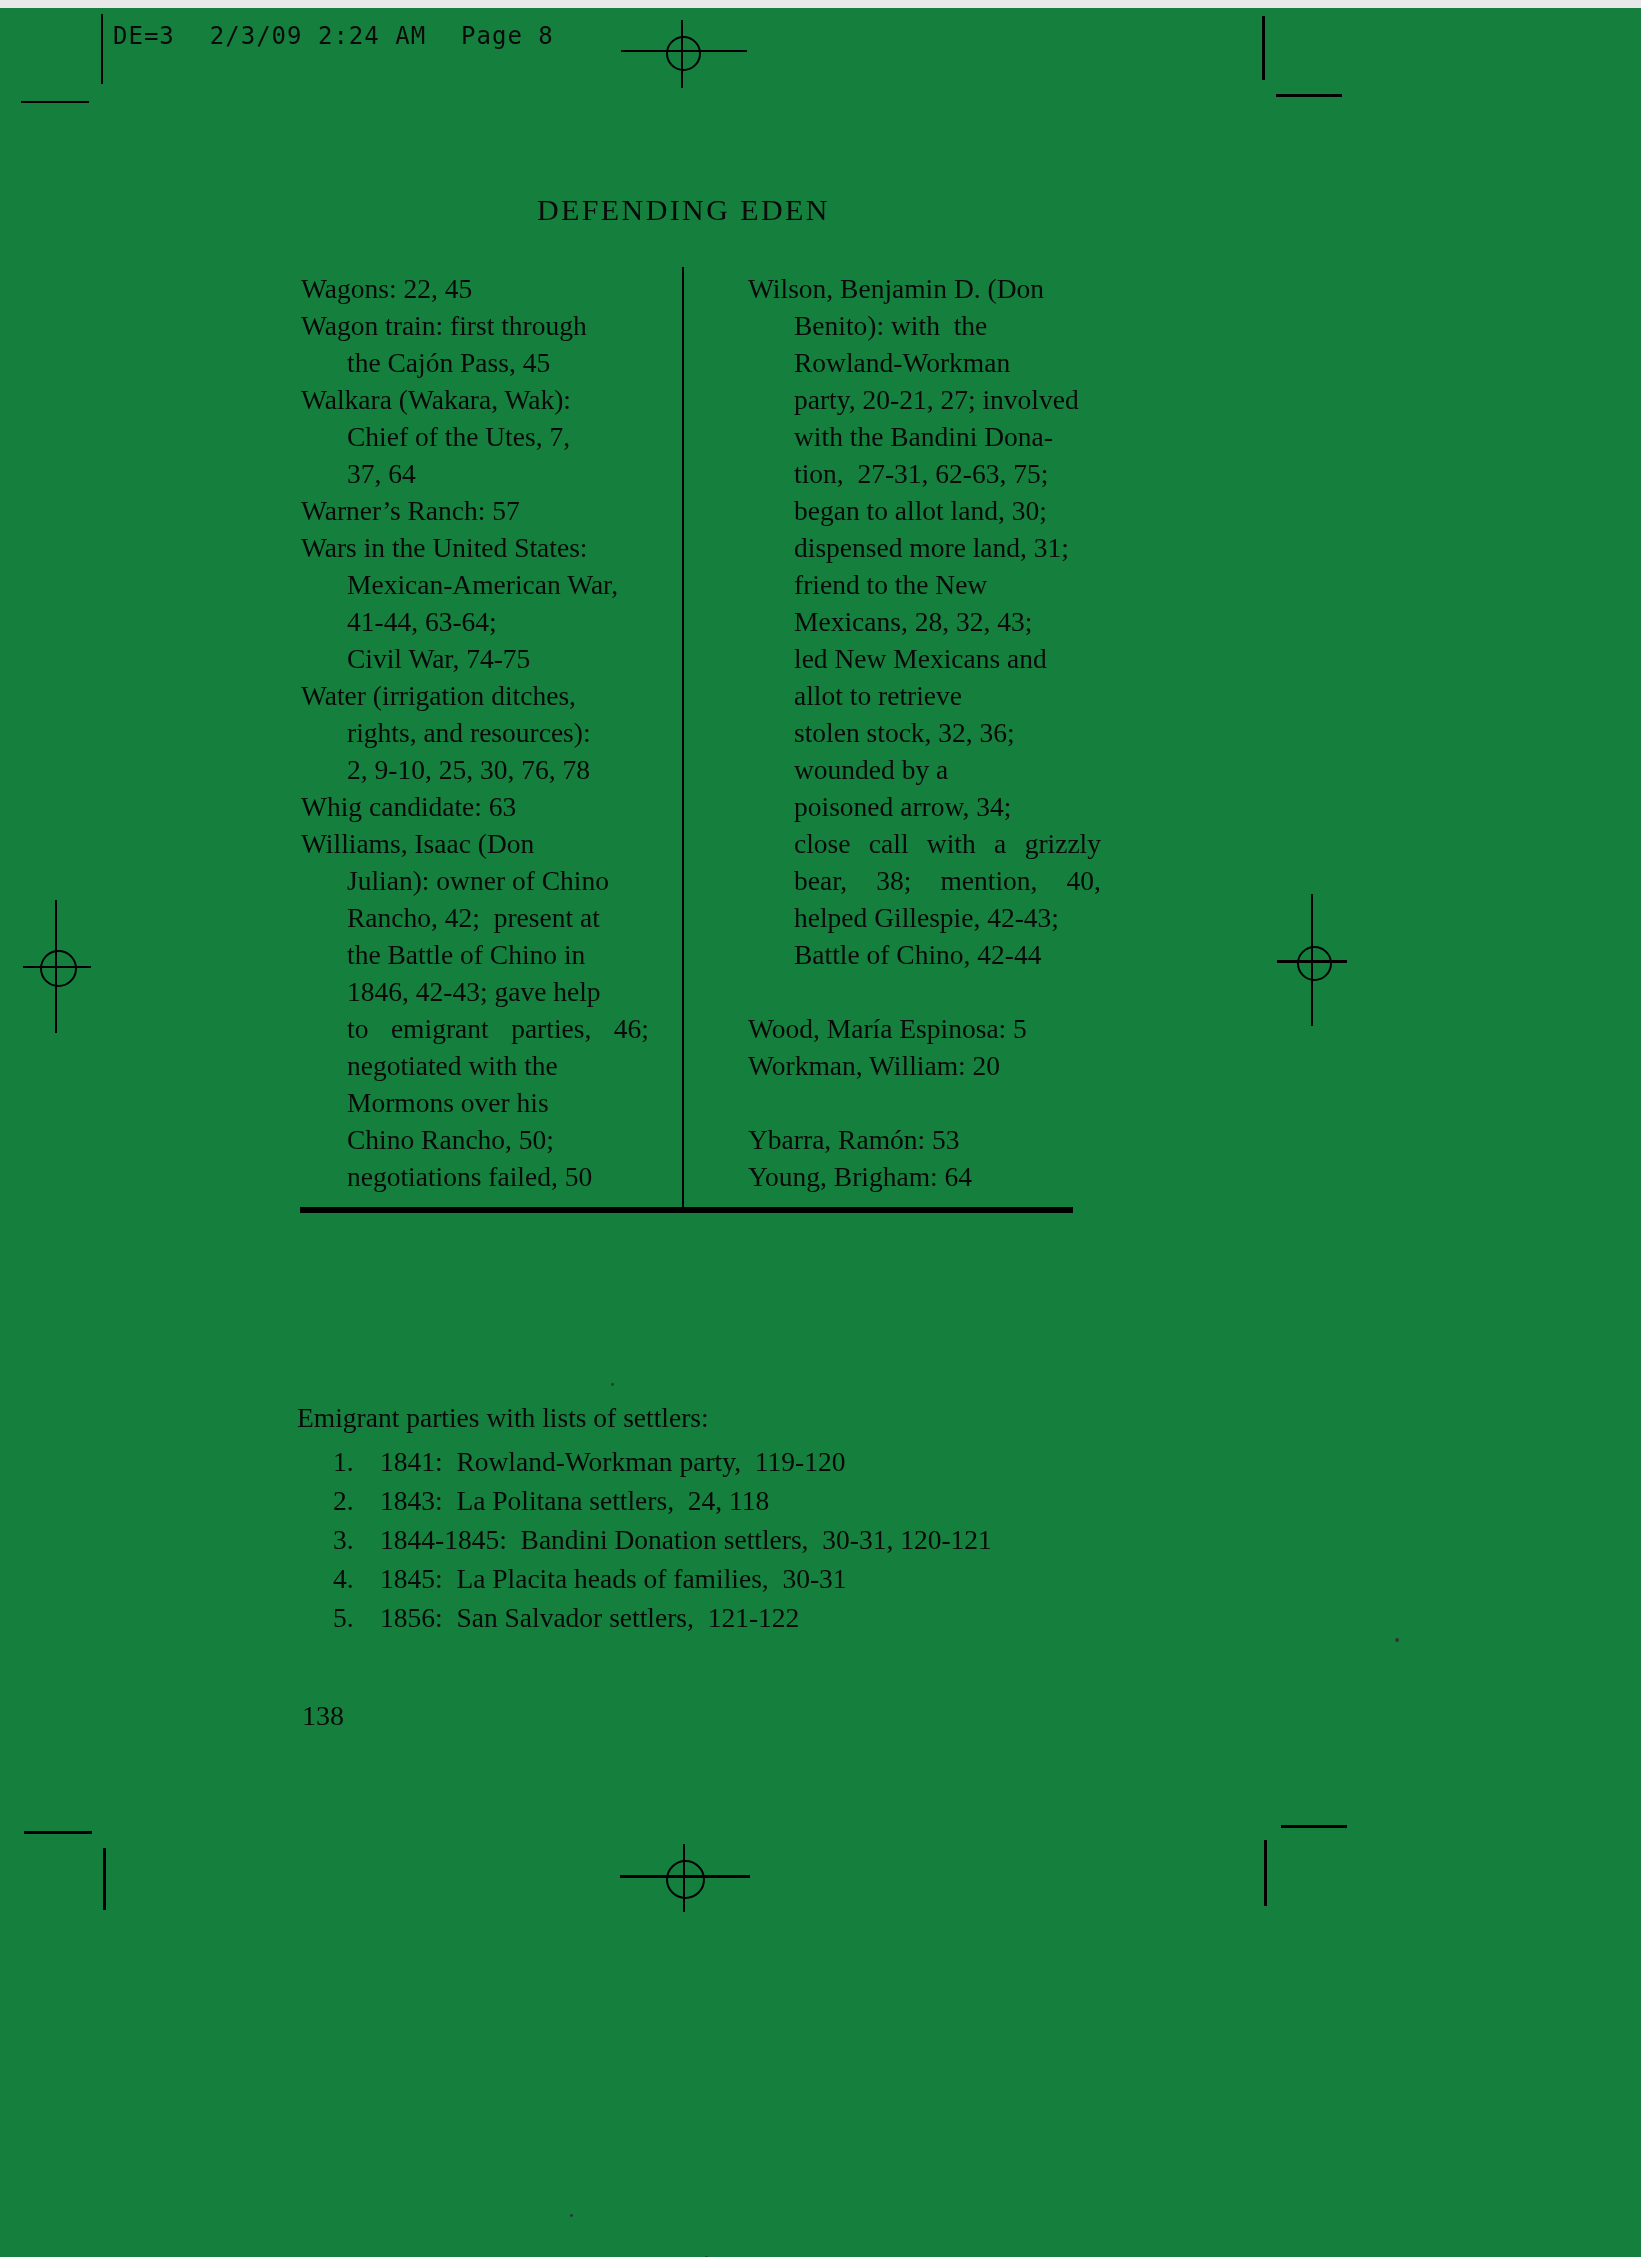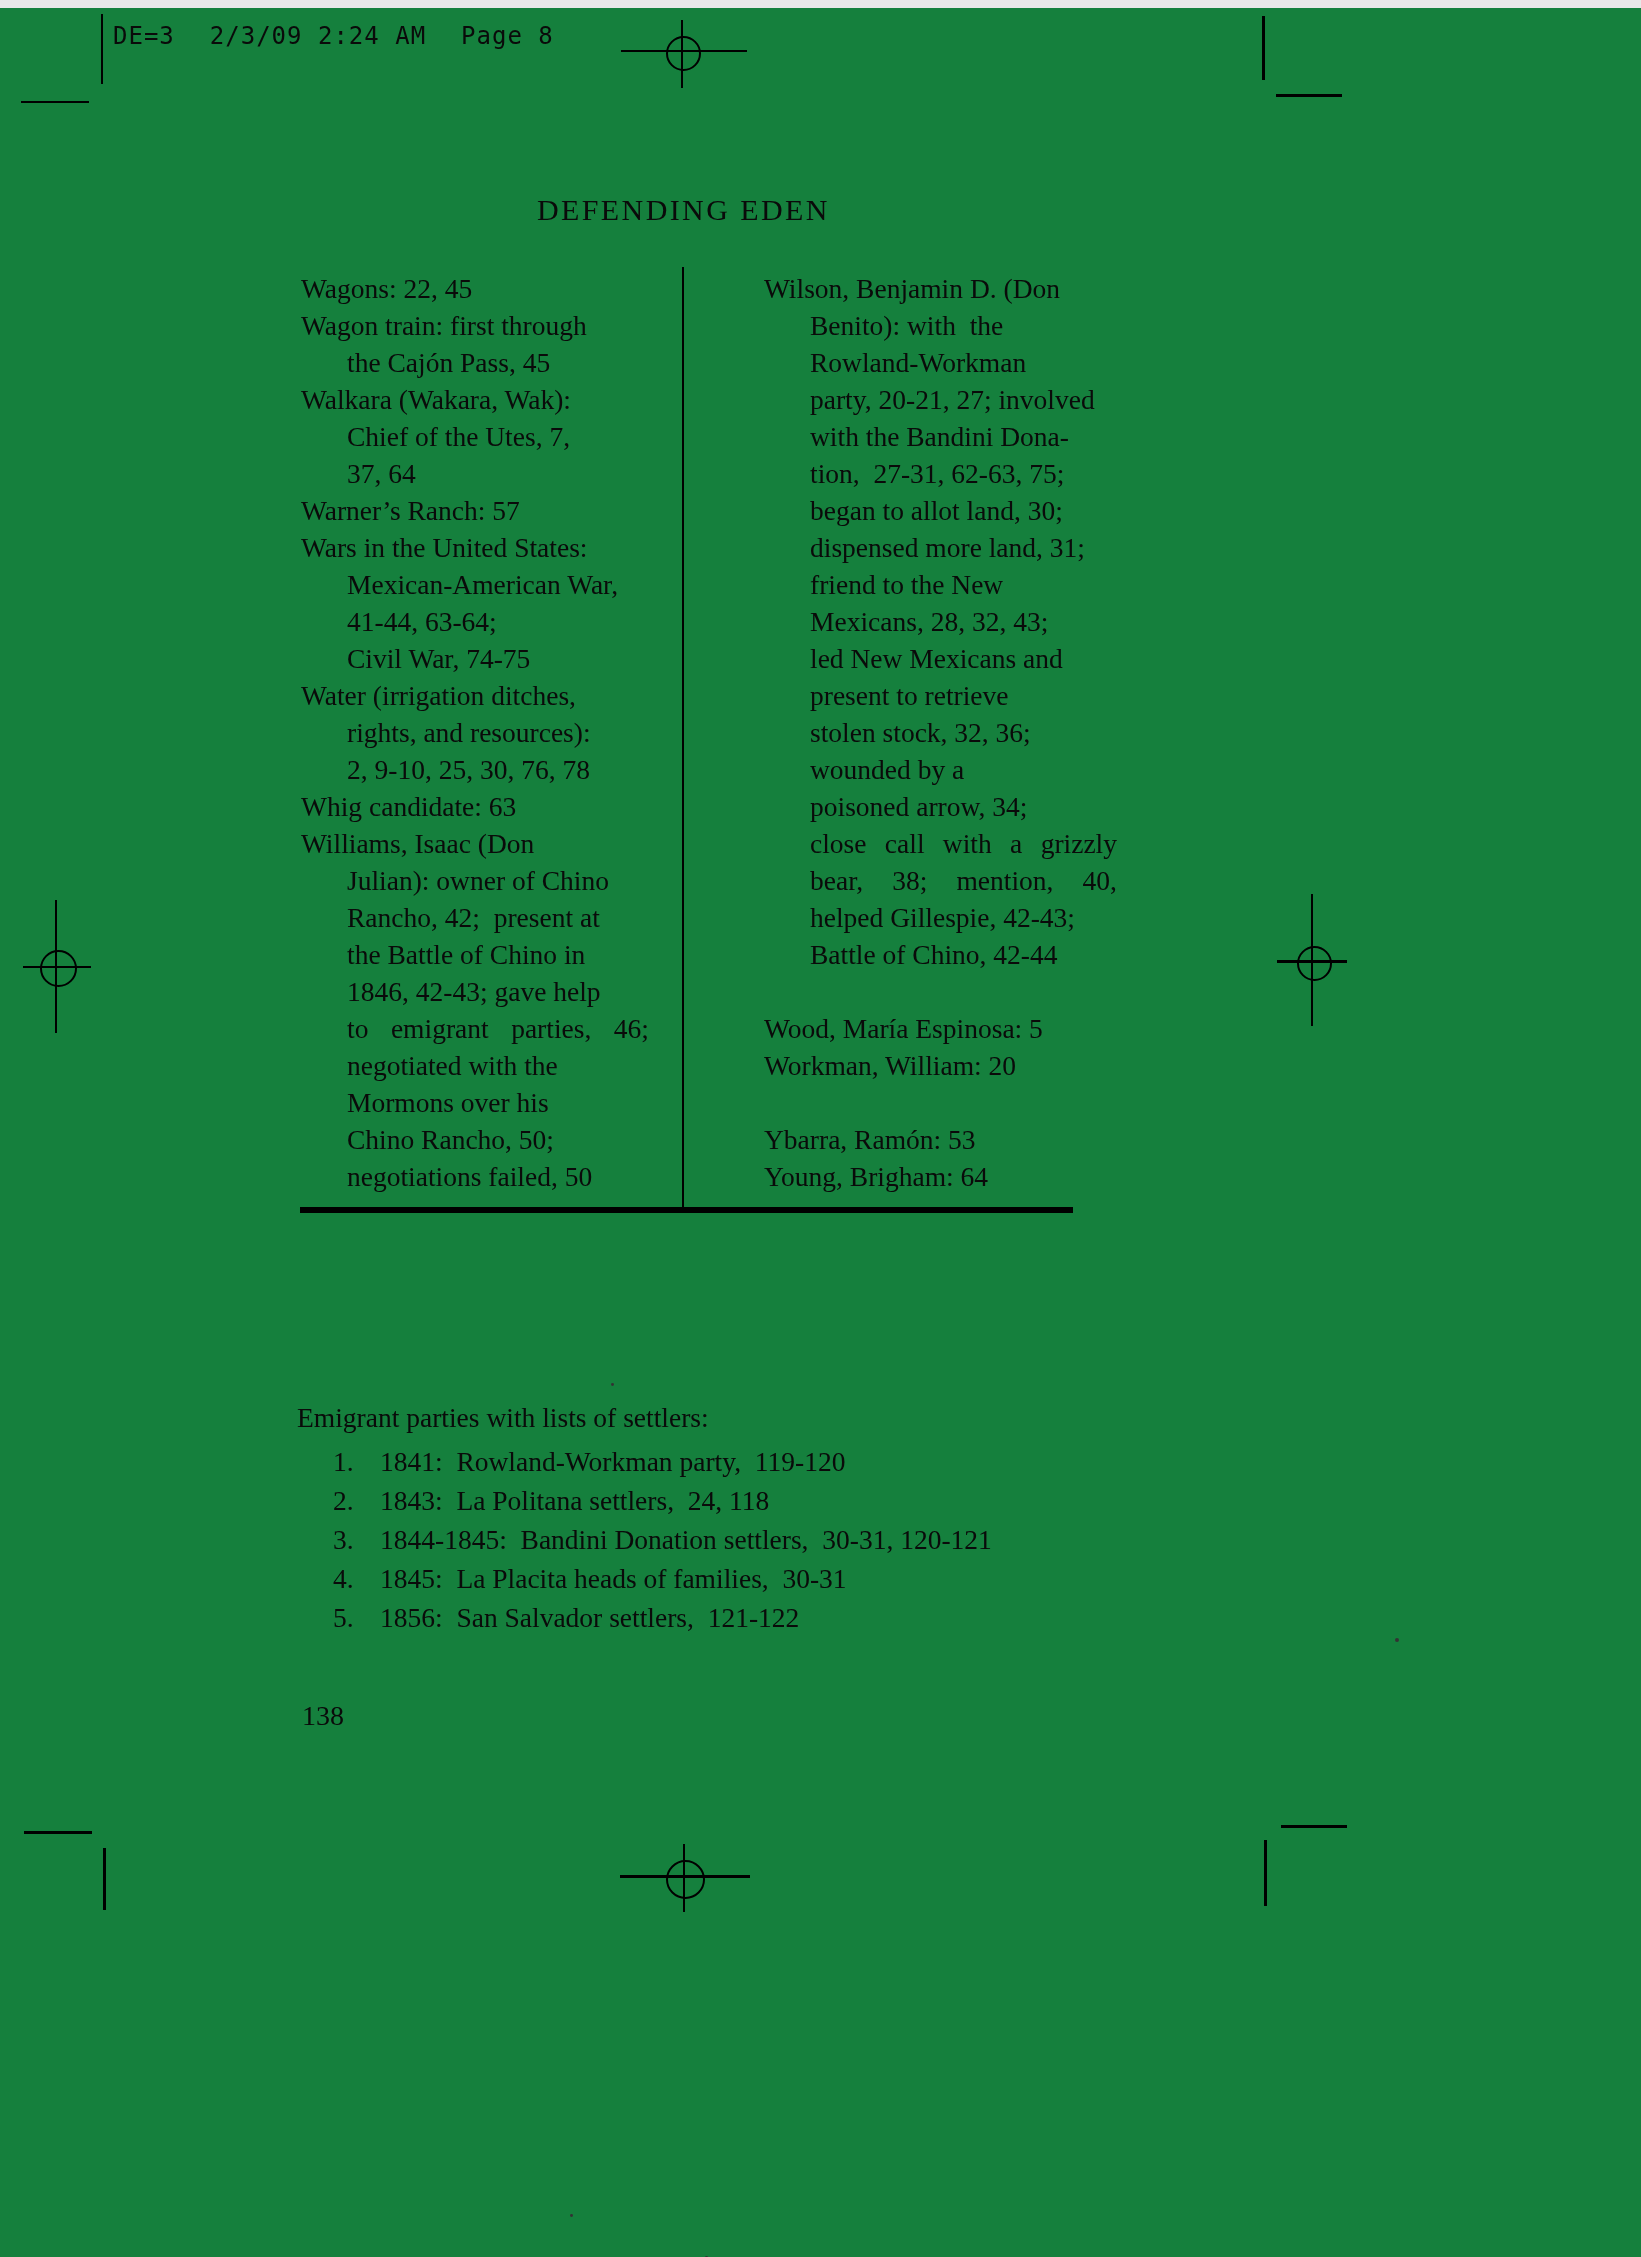--- a/index.html
+++ b/index.html
@@ -18,21 +18,21 @@
     font-size:24px;white-space:pre;letter-spacing:1px;
   }
   
   .page-title{
     position:absolute;left:537px;top:185px;
     font-size:30px;letter-spacing:2.4px;white-space:pre;
   }
   
   .col{position:absolute;top:262px;font-size:27.5px;line-height:37px;}
   .col-left{left:301px;width:348px;}
-  .col-right{left:764px;width:353px;font-family:Liberation Serif, serif;}
+  .col-right{left:748px;width:353px;font-family:Liberation Serif, serif;}
   .line{white-space:pre;min-height:37px;}
   .line.indent{padding-left:46px;}
   .line.justify{white-space:normal;text-align:justify;text-align-last:justify;}
   .divider{left:682px;top:259px;width:1.9px;height:943px;}
   .rule{left:300px;top:1199px;width:773px;height:5.8px;}
   
   .note{
     position:absolute;left:301px;top:1272px;width:772px;
     font-size:27.5px;line-height:39px;text-align:justify;
   }
@@ -163,21 +163,21 @@
       <div class="line indent">began to allot land, 30;</div>
 
       <div class="line indent">dispensed more land, 31;</div>
 
       <div class="line indent">friend to the New</div>
 
       <div class="line indent">Mexicans, 28, 32, 43;</div>
 
       <div class="line indent">led New Mexicans and</div>
 
-      <div class="line indent">present to retrieve</div>
+      <div class="line indent">allot to retrieve</div>
 
       <div class="line indent">stolen stock, 32, 36;</div>
 
       <div class="line indent">wounded by a</div>
 
       <div class="line indent">poisoned arrow, 34;</div>
 
       <div class="line indent justify">close call with a grizzly</div>
 
       <div class="line indent justify">bear, 38; mention, 40,</div>

